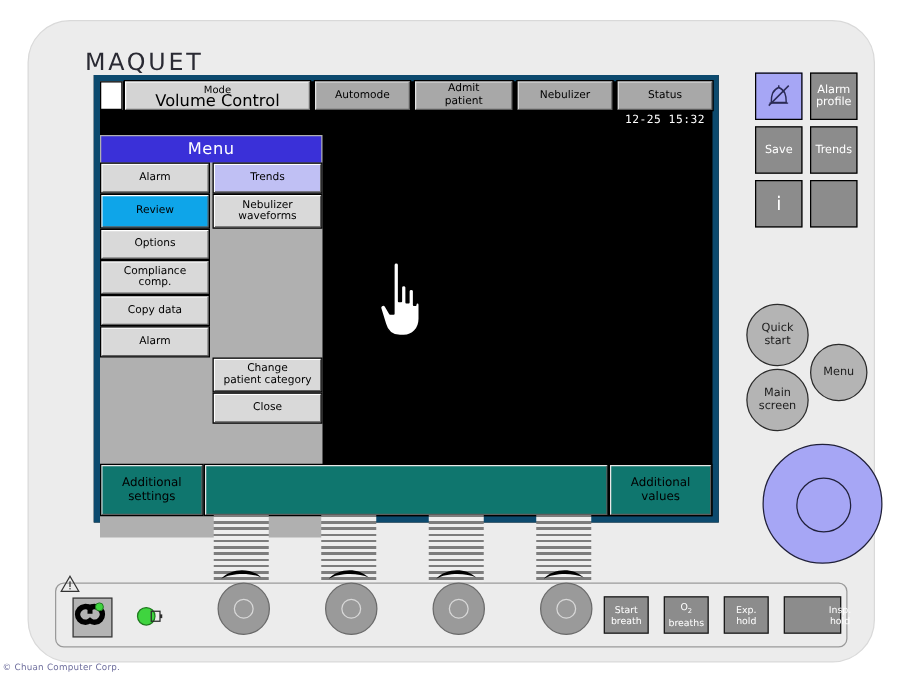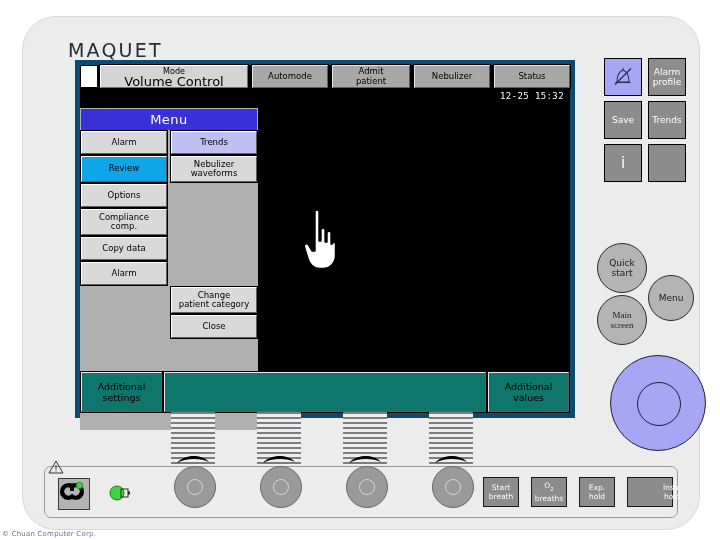--- a/index.html
+++ b/index.html
@@ -109,21 +109,21 @@
   .k-c0{left:0;}.k-c1{left:44px;}
   .k-r0{top:0;}.k-r1{top:43px;}.k-r2{top:86px;}
 
   
   .rkey{
     position:absolute;background:#b4b4b4;border:1px solid #2b2b2b;border-radius:50%;
     display:flex;flex-direction:column;align-items:center;justify-content:center;
     font-size:9px;color:#1c1c1c;line-height:10.5px;text-align:center;
   }
   #rk-quick{left:597px;top:243px;width:48px;height:48px;}
-  #rk-main {left:597px;top:295px;width:48px;height:48px;font-family:Liberation Serif, serif;}
+  #rk-main {left:597px;top:295px;width:48px;height:48px;}
   #rk-menu {left:648px;top:275px;width:44px;height:44px;}
 
   
   .dial-outer{
     position:absolute;left:610px;top:355px;width:94px;height:94px;border-radius:50%;
     background:#a6a6f5;border:1px solid #20203a;
   }
   .dial-inner{
     position:absolute;left:26px;top:26px;width:42px;height:42px;border-radius:50%;
     background:#a6a6f5;border:1px solid #20203a;

